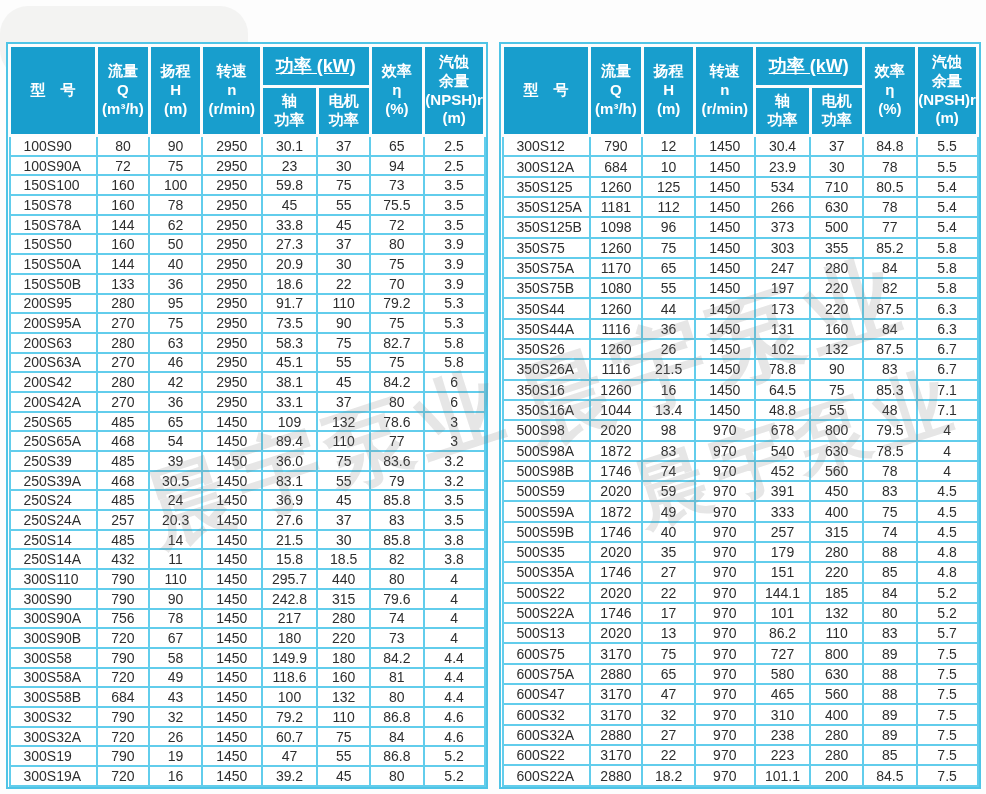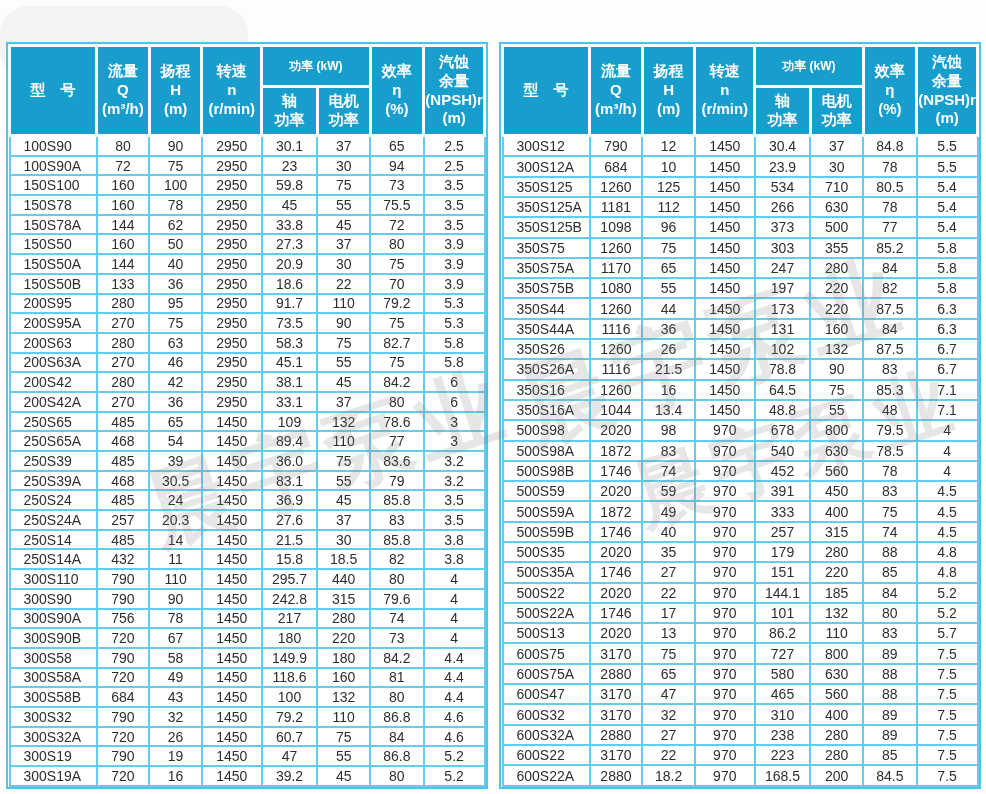--- a/index.html
+++ b/index.html
@@ -22,21 +22,21 @@
     border-collapse:collapse;table-layout:fixed;
     width:478px;height:743px;
   }
   table.pump th{
     background:#189ecd;color:#ffffff;
     border:3px solid #fdfdfd;
     font-size:15px;font-weight:bold;
     white-space:pre-line;line-height:1.25;
     padding:1px 0;text-align:center;vertical-align:middle;
   }
-  table.pump th.pw-group{height:36px;font-size:12px;}
+  table.pump th.pw-group{height:36px;font-size:18px;text-decoration:underline;}
   table.pump tr.sub-row th{height:44px;}
   table.pump td{
     border:2px solid #62cdec;
     font-size:14px;color:#2e2e2e;
     text-align:center;vertical-align:middle;
     padding:0;white-space:nowrap;
   }
   table.pump td:first-child{
     text-align:left;padding-left:13px;
   }
@@ -782,21 +782,21 @@
             <td>223</td>
             <td>280</td>
             <td>85</td>
             <td>7.5</td>
           </tr>
           <tr>
             <td>600S22A</td>
             <td>2880</td>
             <td>18.2</td>
             <td>970</td>
-            <td>168.5</td>
+            <td>101.1</td>
             <td>200</td>
             <td>84.5</td>
             <td>7.5</td>
           </tr>
         </tbody>
     </table>
   </div>
 
 </div>
 

